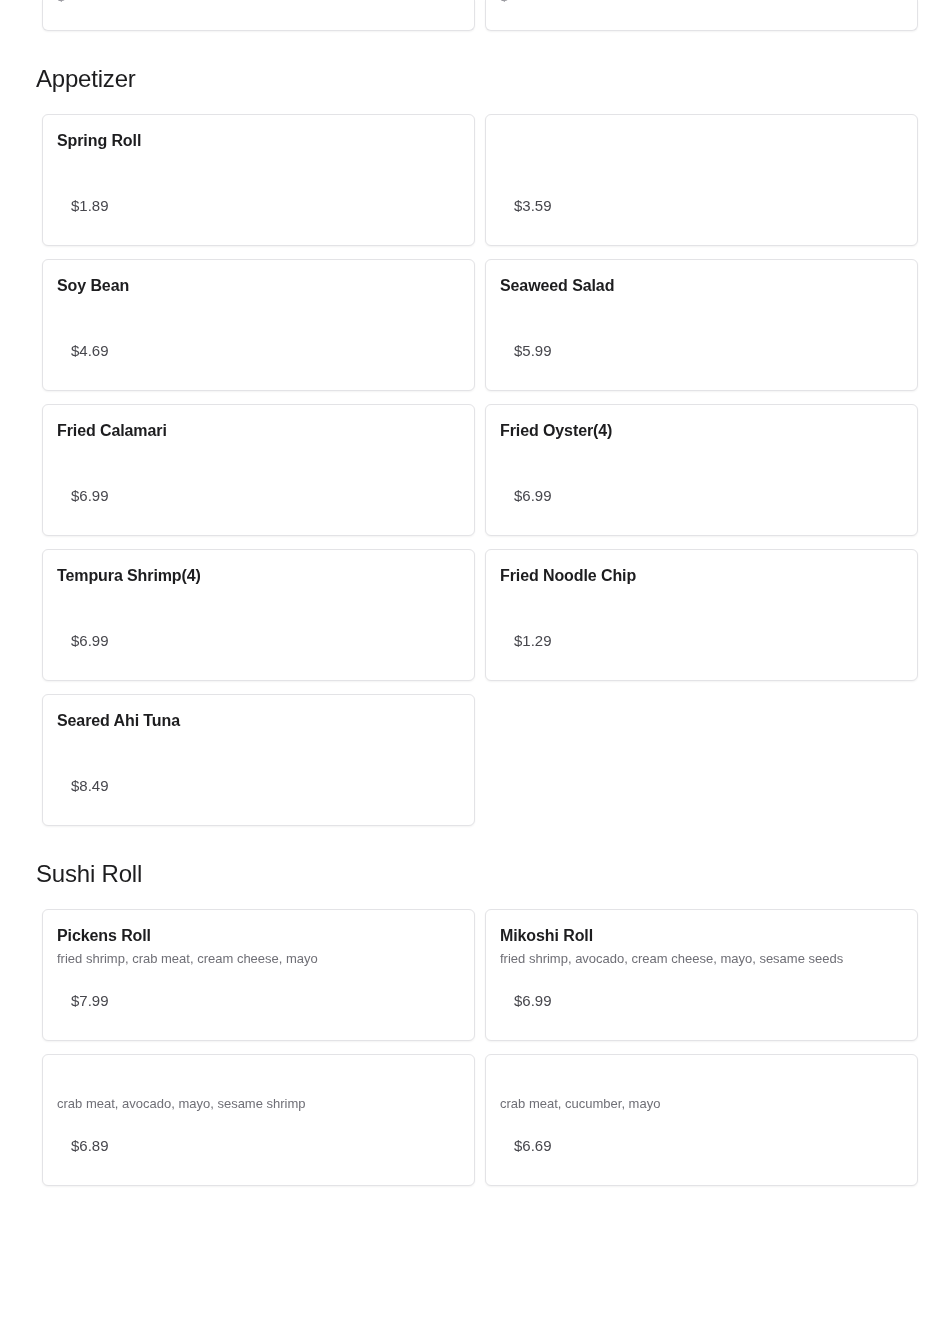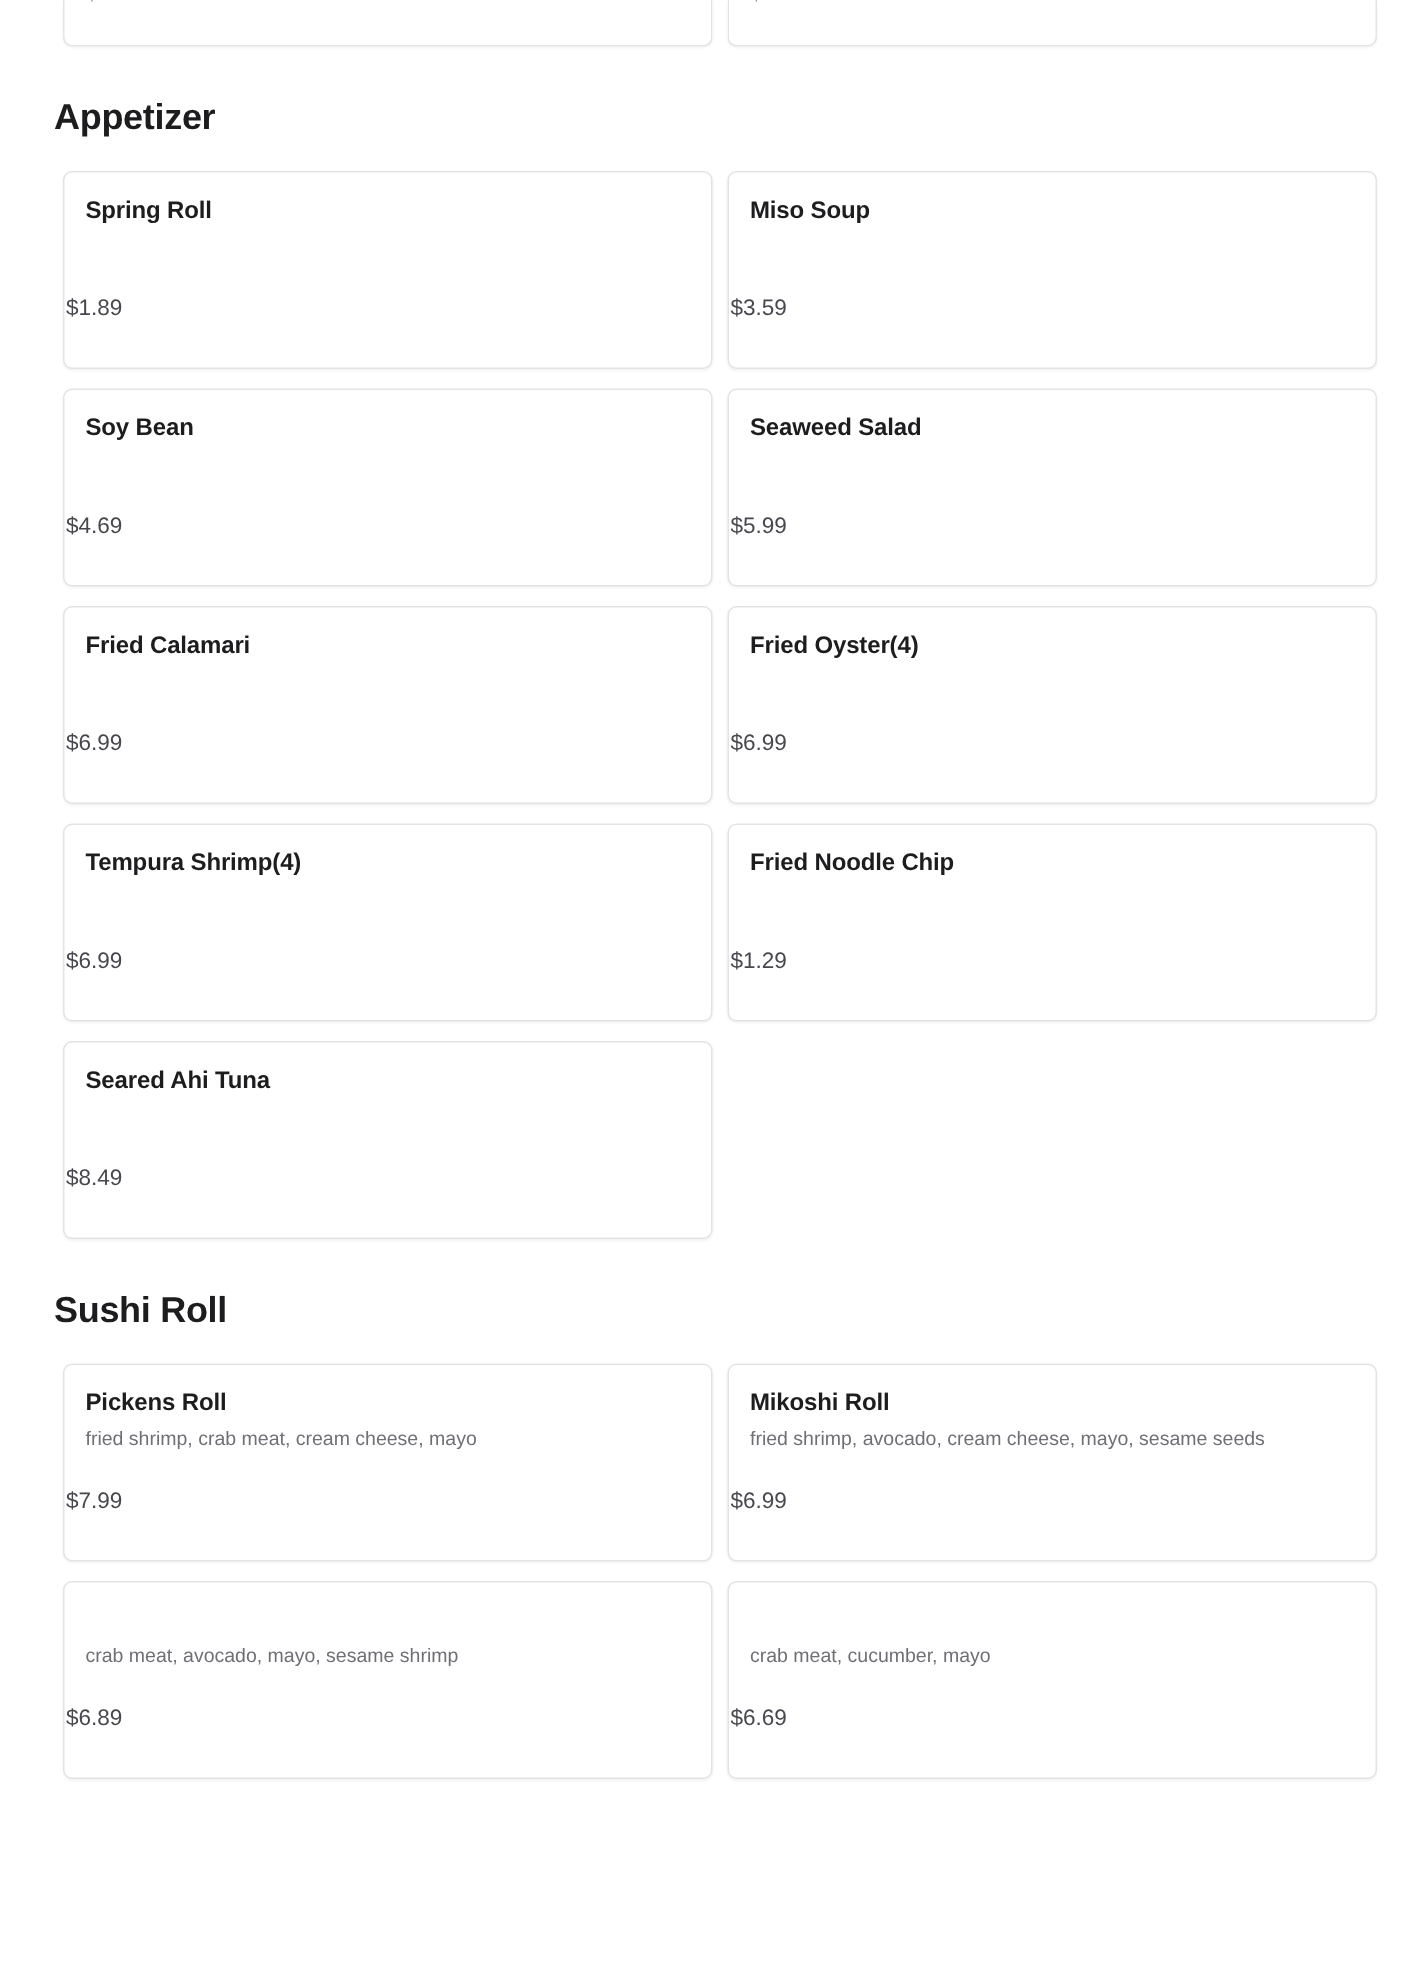--- a/index.html
+++ b/index.html
@@ -23,21 +23,21 @@
     column-gap: 10px;
     row-gap: 13px;
     margin: 0 32px 0 42px;
   }
 
   
   .section-title {
     margin: 33px 32px 21px 36px;
     font-size: 24px;
     line-height: 29px;
-    font-weight: 700;
+    font-weight: 400;
     letter-spacing: -0.2px;
     color: #1d1d1f;
   }
 
   
   .card {
     position: relative;
     box-sizing: border-box;
     height: 132px;
     background: #ffffff;
@@ -60,21 +60,21 @@
     left: 14px;
     right: 14px;
     font-size: 13px;
     line-height: 16px;
     font-weight: 400;
     color: #6f6f76;
   }
   .card-price {
     position: absolute;
     top: 82px;
-    left: 1px;
+    left: 28px;
     font-size: 15px;
     line-height: 18px;
     font-weight: 500;
     color: #47474d;
   }
 
   
   .partial-grid { margin-top: 0; }
   .partial-card {
     position: relative;
@@ -115,21 +115,20 @@
     <h2 class="section-title">Appetizer</h2>
     <div class="grid">
   <div class="card">
     <div class="card-name">Spring Roll</div>
     <div class="card-desc"></div>
     <div class="card-price">$1.89</div>
   </div>
 
 
   <div class="card">
-    <div class="card-name">Miso Soup</div>
     <div class="card-desc"></div>
     <div class="card-price">$3.59</div>
   </div>
 
   <div class="card">
     <div class="card-name">Soy Bean</div>
     <div class="card-desc"></div>
     <div class="card-price">$4.69</div>
   </div>
 

